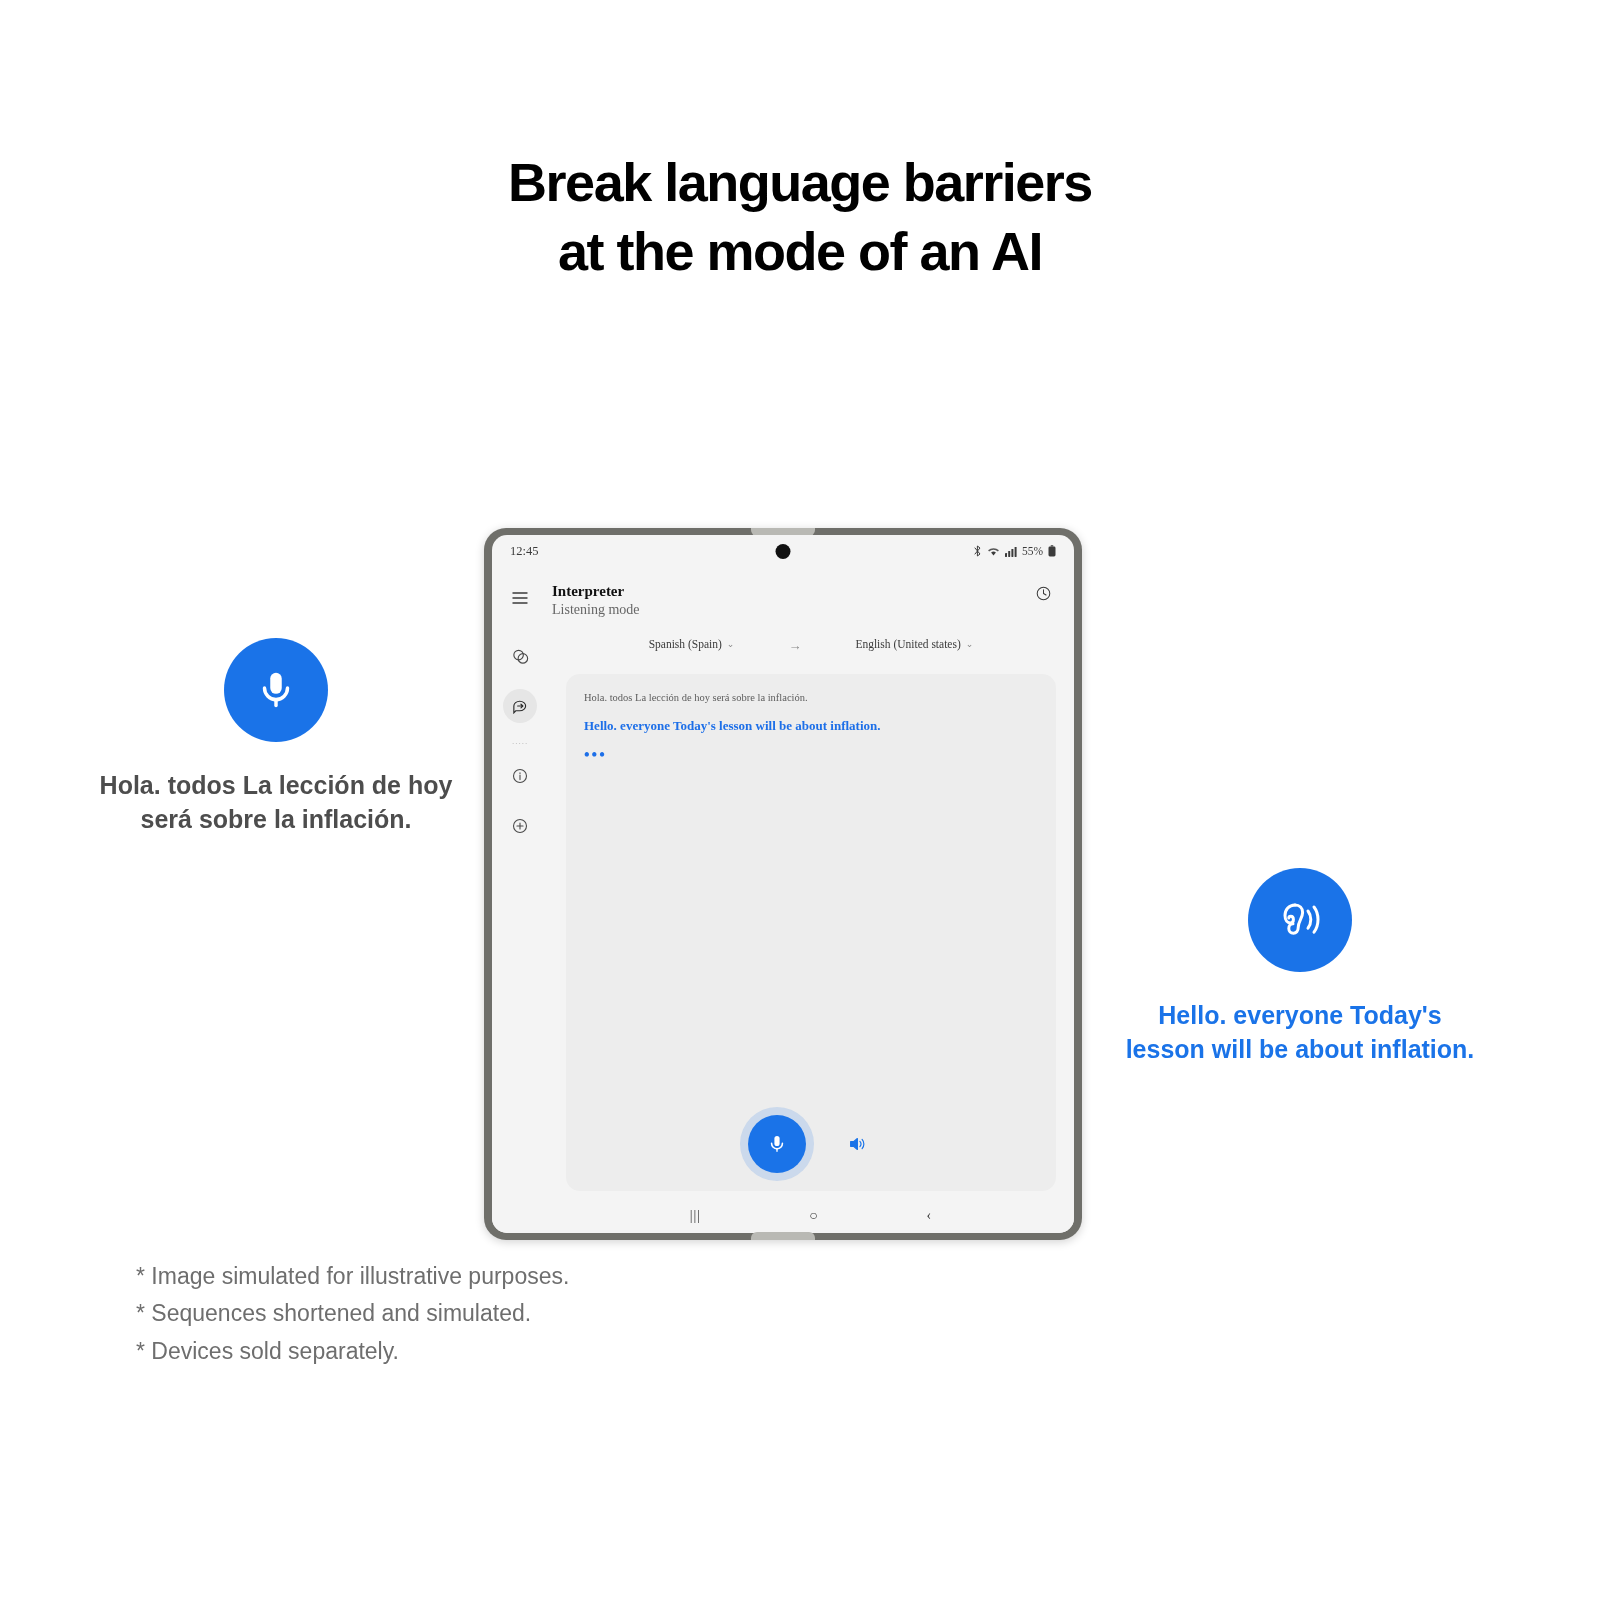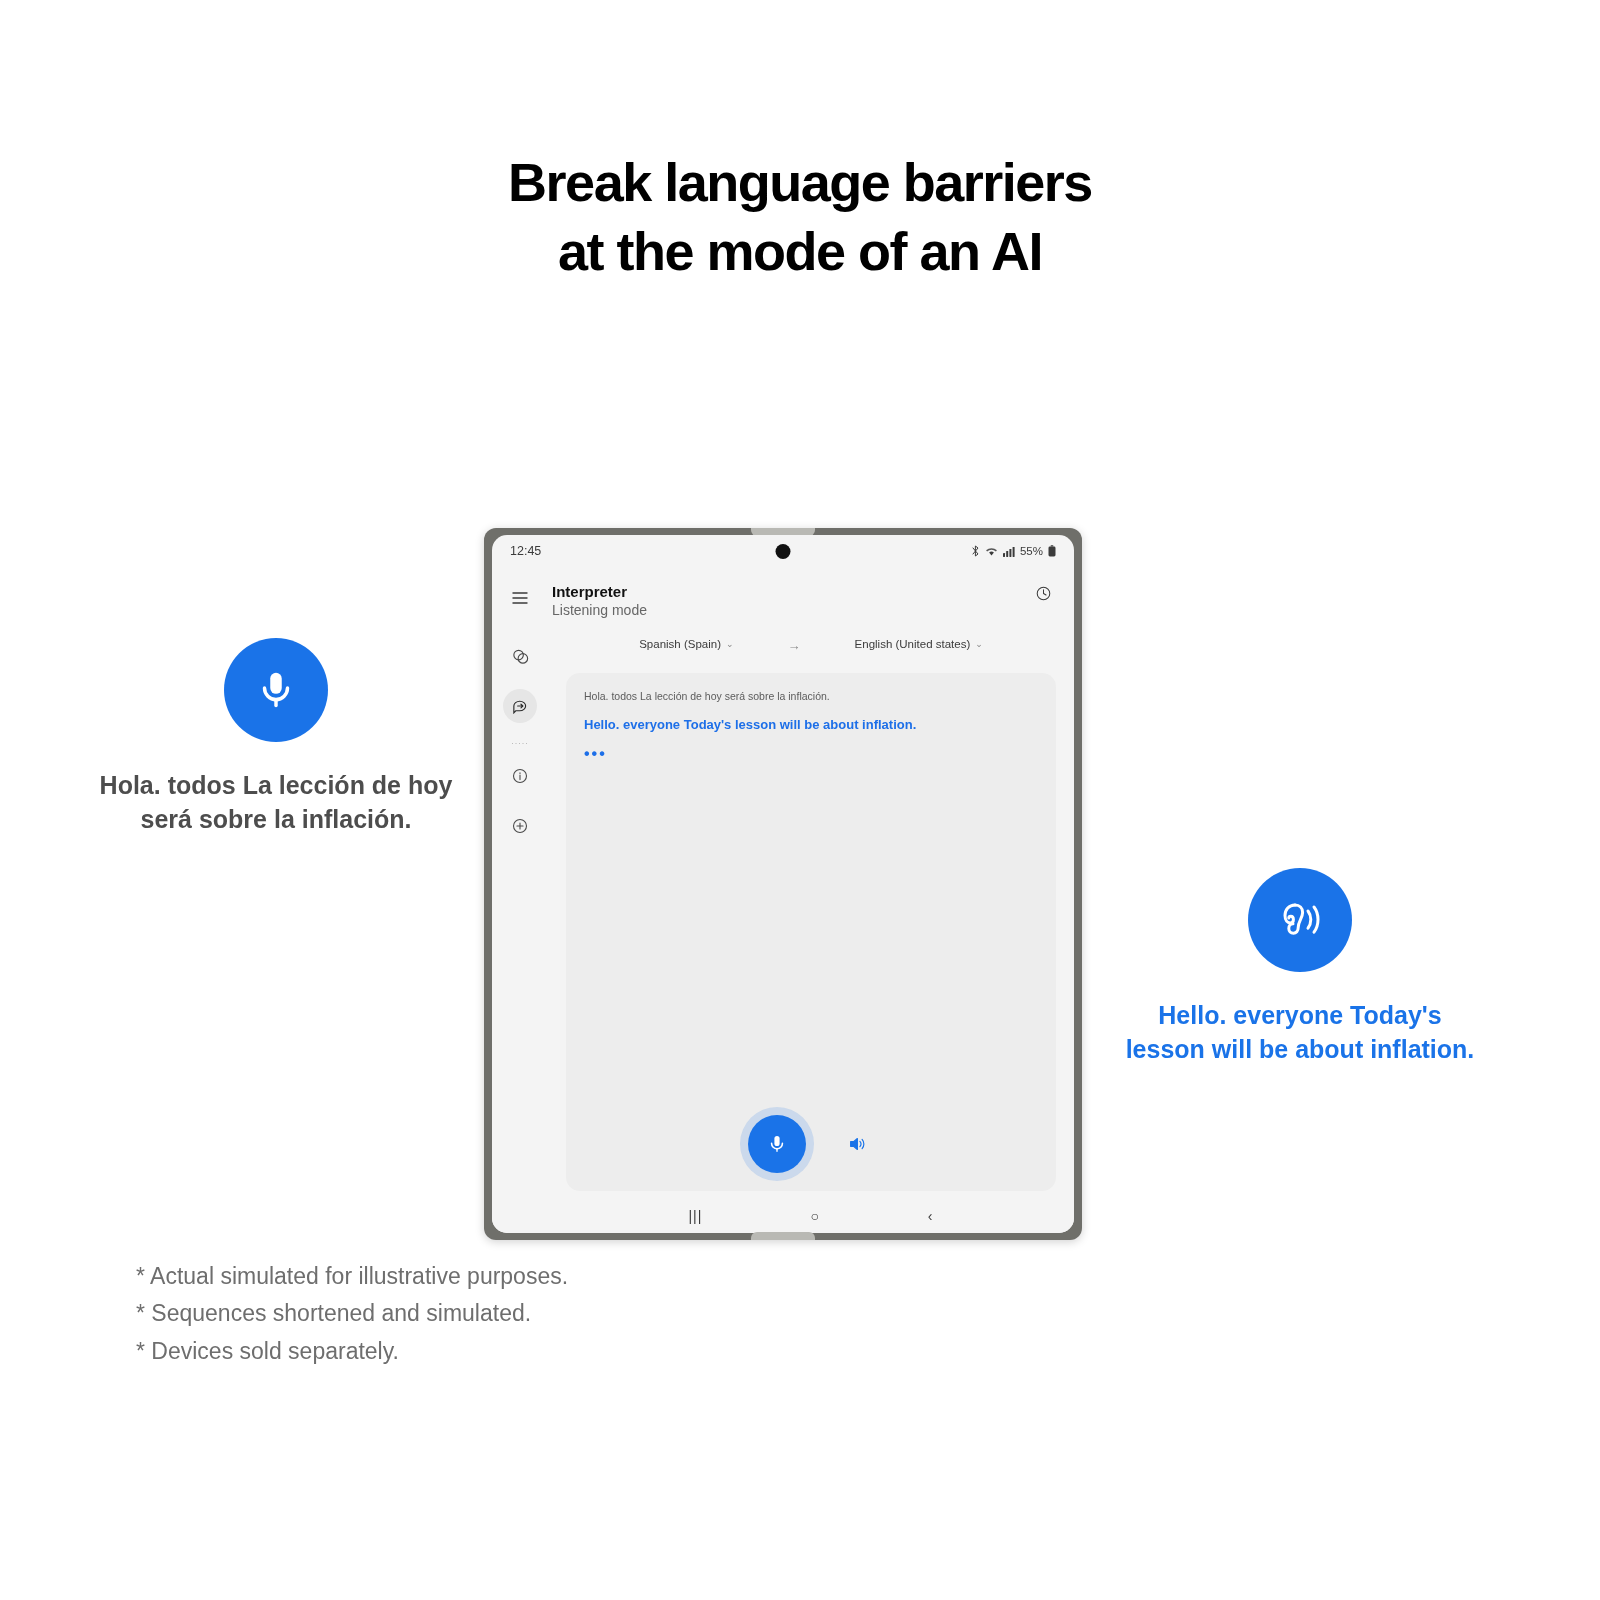--- a/index.html
+++ b/index.html
@@ -22,24 +22,25 @@
     line-height: 1.28;
     letter-spacing: -1.5px;
   }
   .headline .line { display: block; }
 
   
   .device {
     position: absolute;
     left: 484px; top: 528px;
     width: 598px; height: 712px;
-    border-radius: 12px;
+    border-radius: 22px;
     background: #6f6f6a;
     padding: 7px 8px;
     box-shadow: 0 2px 10px rgba(0,0,0,0.18);
+    font-family: Liberation Serif, serif;
   }
   .device::before {
     
     content: "";
     position: absolute;
     top: 0px; left: 50%; transform: translateX(-50%);
     width: 64px; height: 8px;
     background: #b9b9b4;
     border-radius: 0 0 6px 6px;
   }
@@ -353,18 +354,18 @@
             <span class="nb">○</span>
             <span class="nb">‹</span>
           </div>
 
         </div>
       </div>
     </div>
   </div>
 
   <div class="footnotes">
-    <div>* Actual simulated for illustrative purposes.</div>
+    <div>* Image simulated for illustrative purposes.</div>
     <div>* Sequences shortened and simulated.</div>
     <div>* Devices sold separately.</div>
   </div>
 
 </div>
 
 </body></html>

